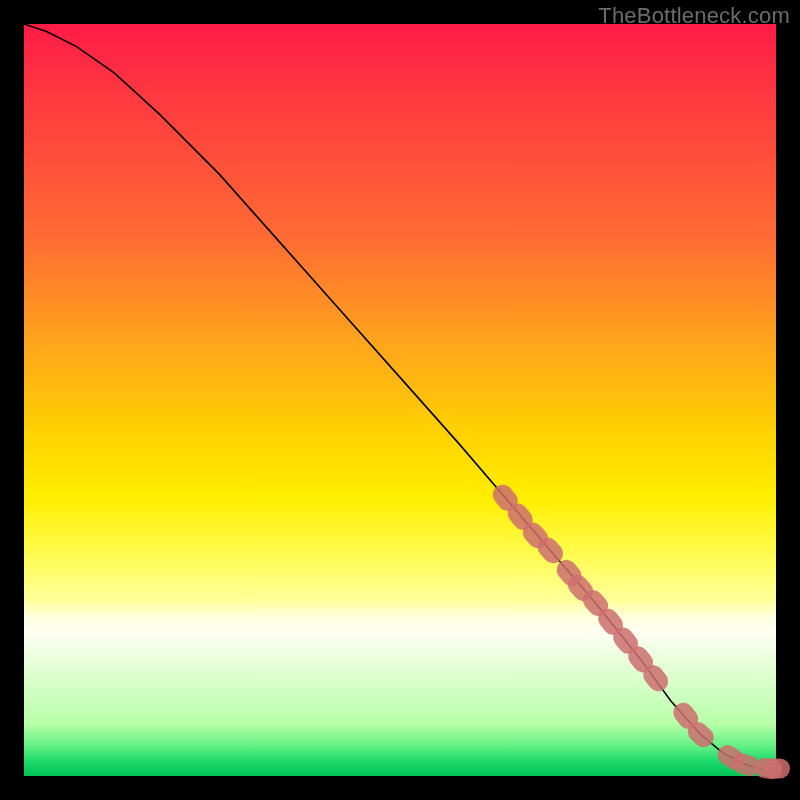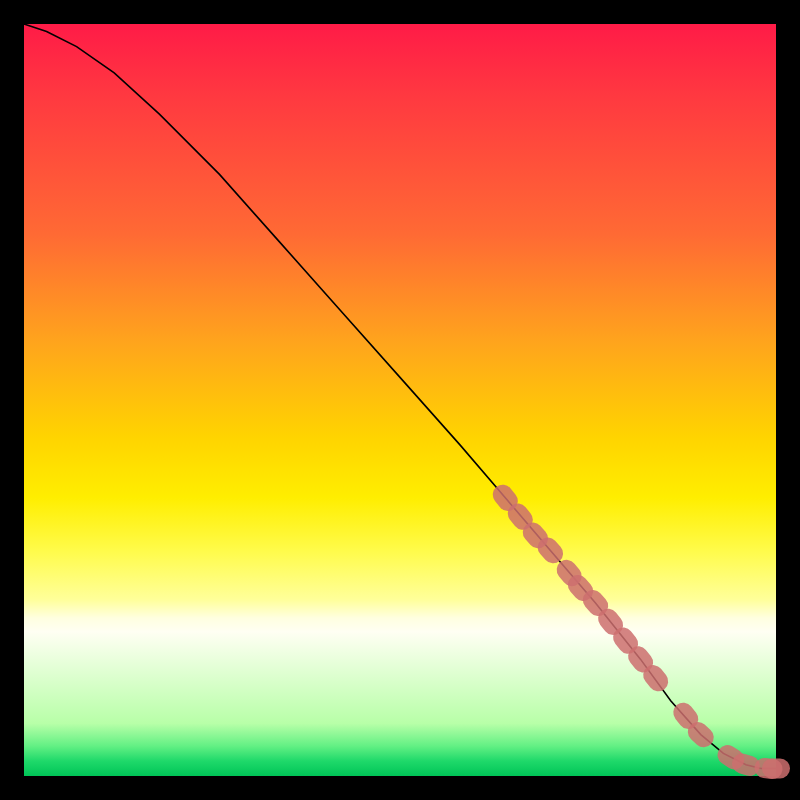--- a/index.html
+++ b/index.html
@@ -93,13 +93,14 @@
           <rect x="647.8" y="681.8" width="28" height="20" rx="10" ry="10" class="marker" transform="rotate(51.3 661.8 691.8)"></rect>
           <rect x="662.8" y="700.6" width="28" height="20" rx="10" ry="10" class="marker" transform="rotate(42.5 676.8 710.6)"></rect>
           <rect x="692.9" y="723.2" width="28" height="20" rx="10" ry="10" class="marker" transform="rotate(33.7 706.9 733.2)"></rect>
           <rect x="707.9" y="730.7" width="28" height="20" rx="10" ry="10" class="marker" transform="rotate(16.7 721.9 740.7)"></rect>
           <rect x="730.5" y="734.5" width="28" height="20" rx="10" ry="10" class="marker" transform="rotate(7.1 744.5 744.5)"></rect>
           <rect x="738.0" y="734.5" width="28" height="20" rx="10" ry="10" class="marker" transform="rotate(0.0 752.0 744.5)"></rect>
         </g>
     </svg>
   </div>
 
+  <div class="watermark">TheBottleneck.com</div>
 </div>
 
 </body></html>

